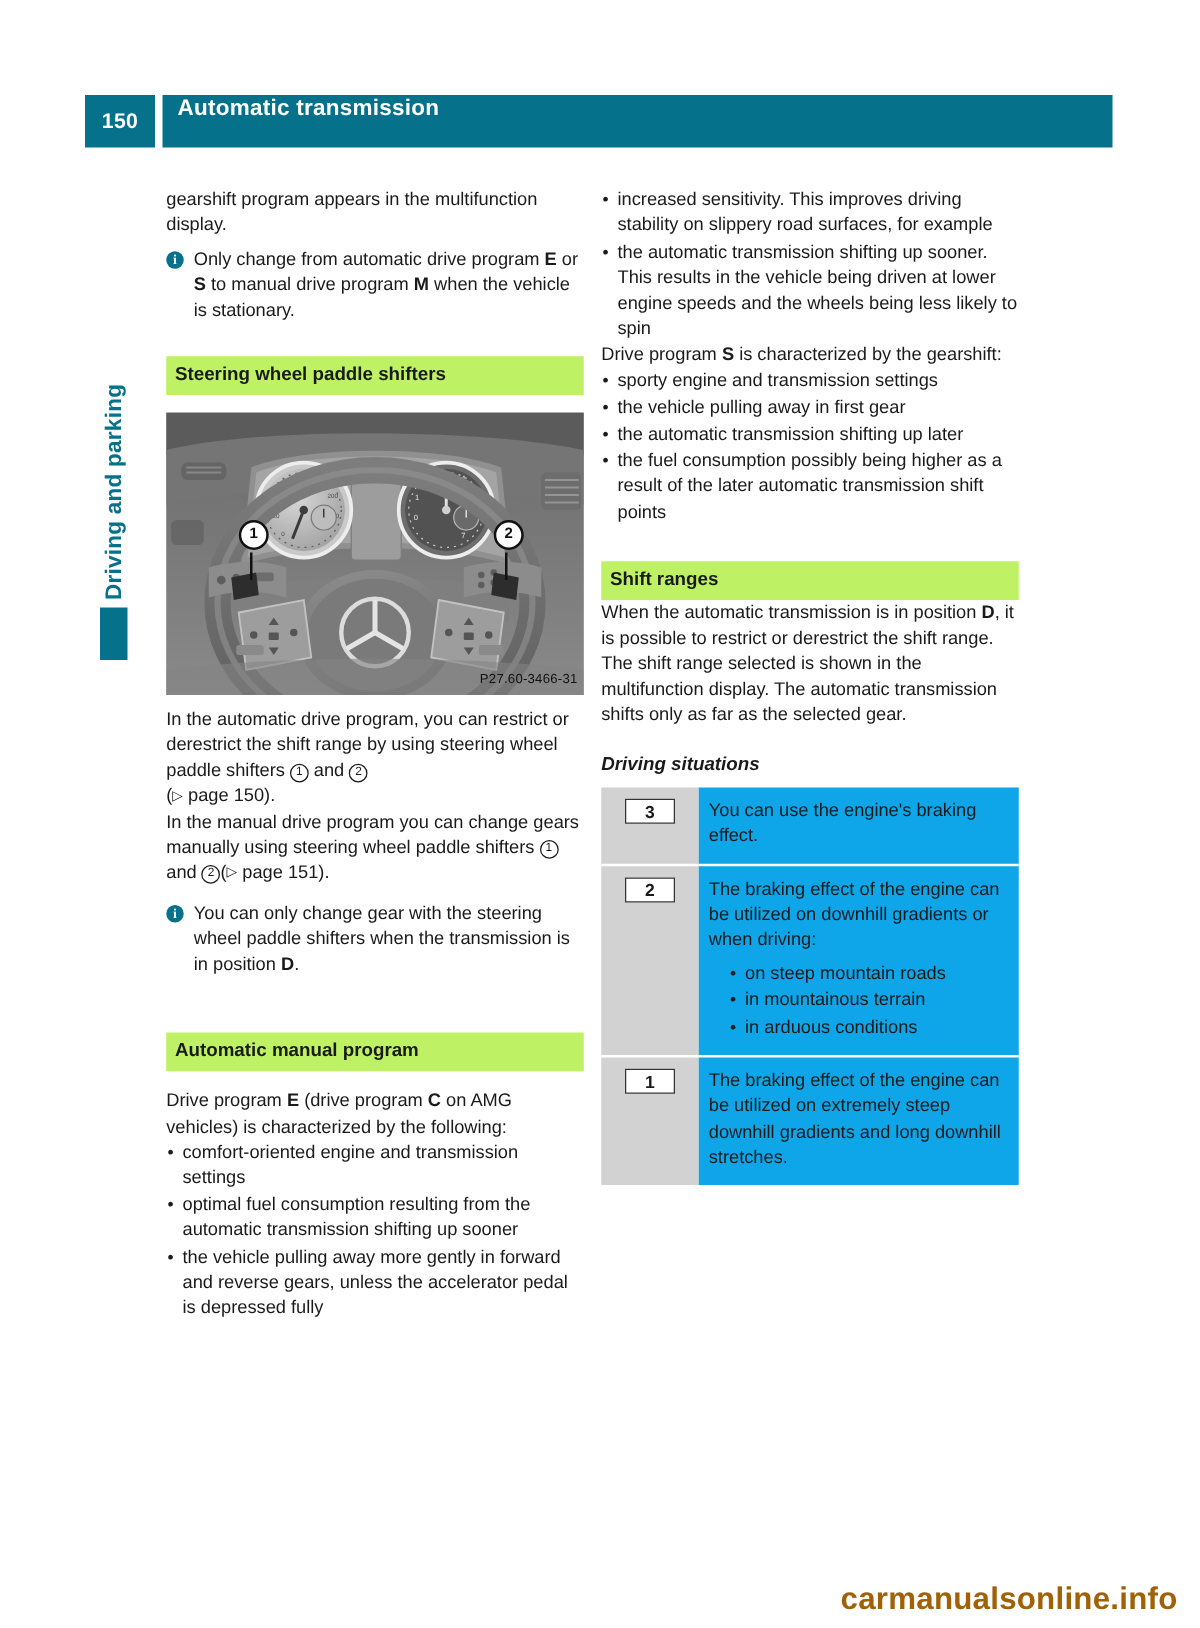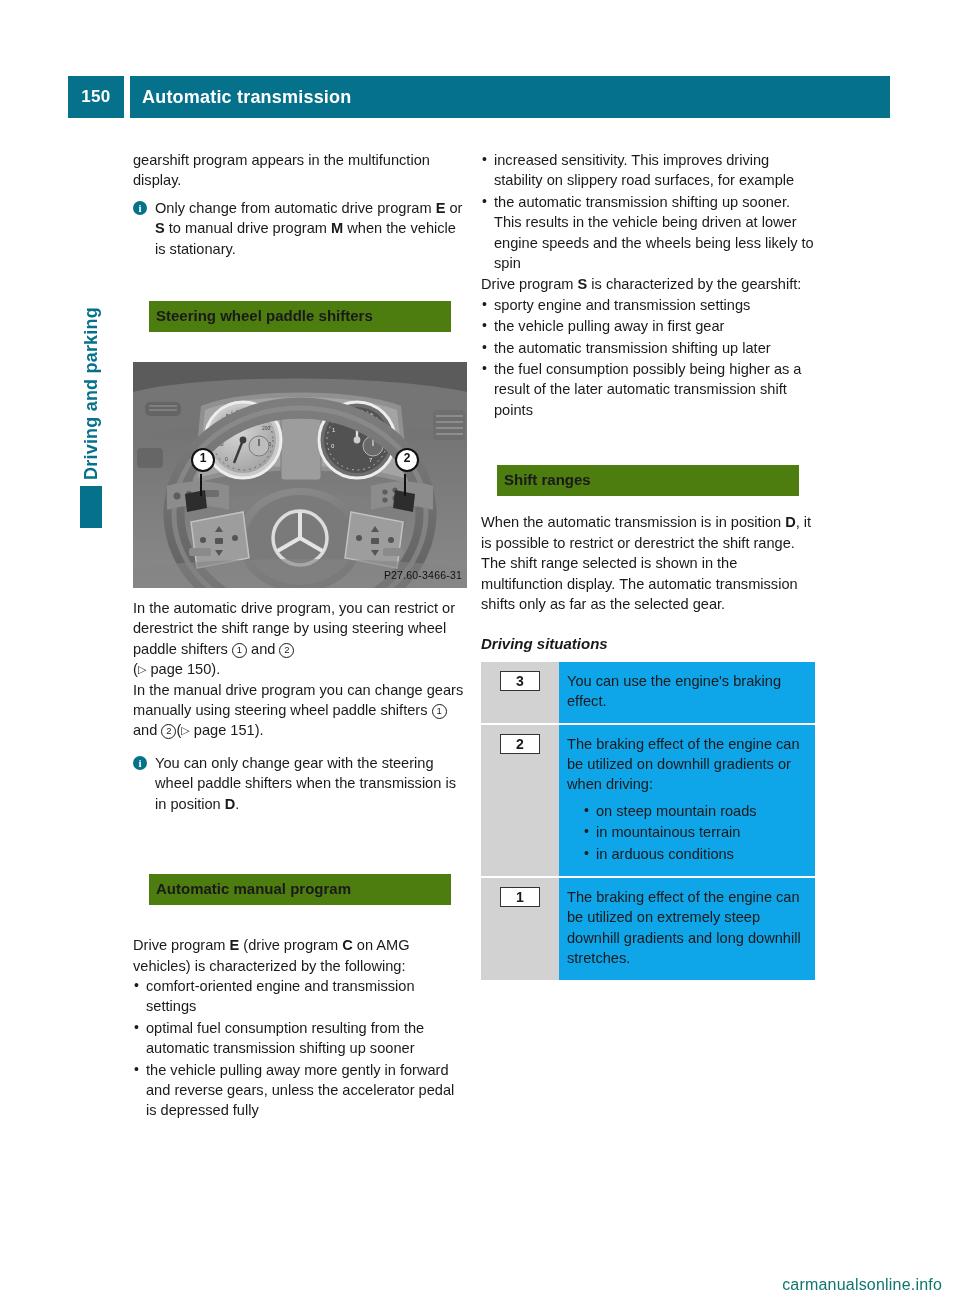--- a/index.html
+++ b/index.html
@@ -41,21 +41,21 @@
   }
   #header-title-bar {
     position: absolute;
     left: 62px;
     top: 0;
     width: 760px;
     height: 42px;
     background: #06718a;
     color: #ffffff;
     display: flex;
-    align-items: center;
+    align-items: flex-start;
   }
   #header-title {
     font-size: 18px;
     font-weight: bold;
     padding-left: 12px;
     letter-spacing: 0.2px;
   }
 
   
   #side-tab {
@@ -97,25 +97,25 @@
     line-height: 20.4px;
   }
   #col-left  { left: 133px; }
   #col-right { left: 481px; }
 
   p { margin: 0 0 0 0; }
   .para { margin-bottom: 0px; }
 
   
   .section-bar {
-    background: #4d7c0f;
+    background: #bef264;
     font-weight: bold;
     font-size: 15px;
     padding: 6px 7px 7px 7px;
-    margin: 16px;
+    margin: 0;
     line-height: 18px;
   }
   .spacer-before-bar { height: 26px; }
   .spacer-after-bar  { height: 14px; }
   .spacer-sm { height: 10px; }
   .spacer-xs { height: 5px; }
 
   
   .subhead-ruled {
     font-weight: bold;
@@ -275,23 +275,24 @@
     left: 1px;
     top: -1px;
     font-size: 14px;
   }
 
   
   #watermark {
     position: absolute;
     right: 18px;
     bottom: 8px;
-    font-size: 16px;
-    color: #0f766e;
+    font-size: 25px;
+    color: #a16207;
     letter-spacing: 0.2px;
+    font-weight: bold;
   }
 </style>
 </head>
 <body>
 
 <div id="header">
   <div id="page-number-box">150</div>
   <div id="header-title-bar">
     <span id="header-title">Automatic transmission</span>
   </div>

